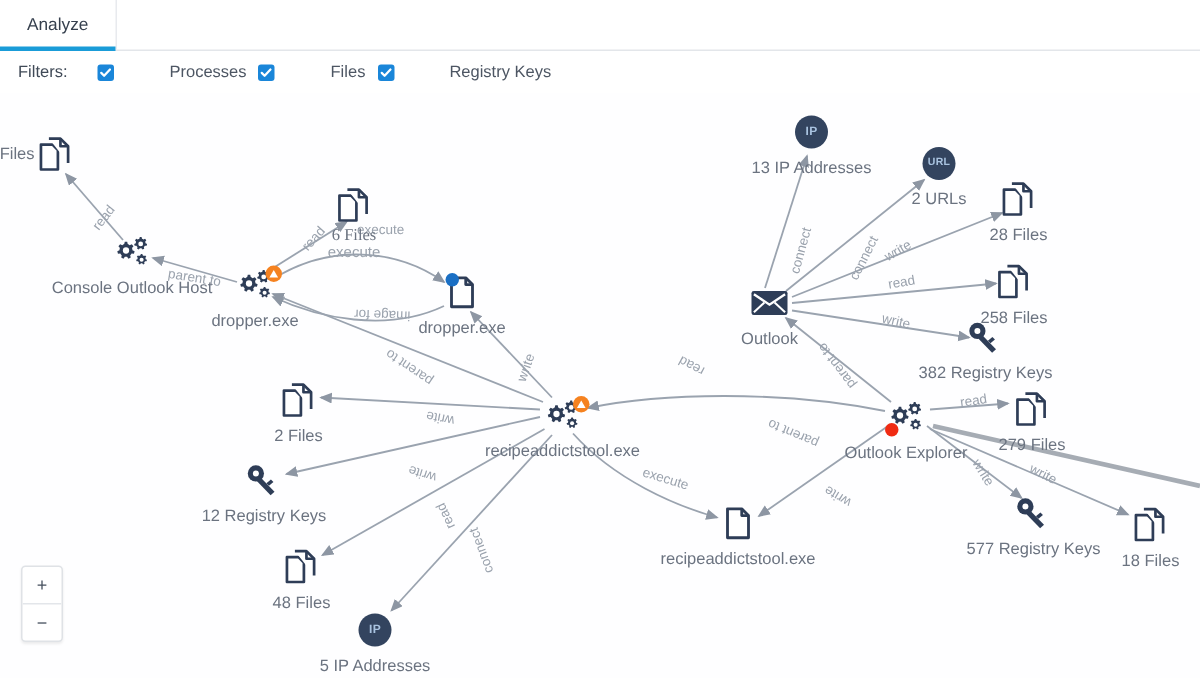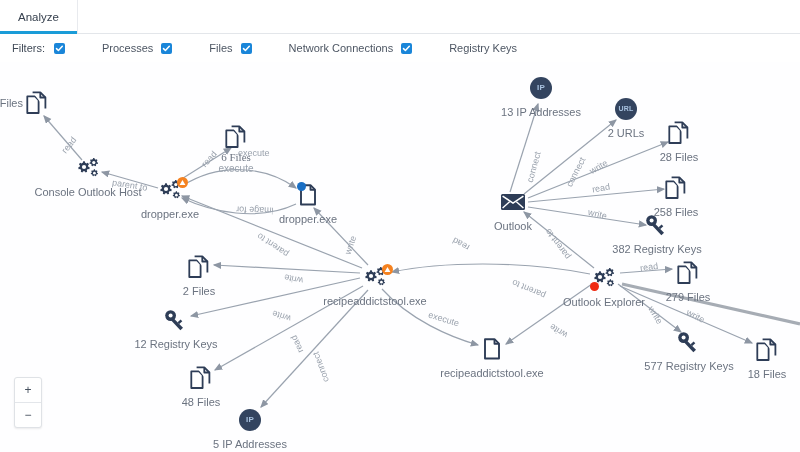--- a/index.html
+++ b/index.html
@@ -36,21 +36,21 @@
     background:#1a9cd8;
   }
   .tab.link{color:#2a8fd0;}
   .tab-spacer{flex:1;border-right:none;}
 
   
   .filters{
     height:28px;
     display:flex;align-items:center;
     padding:0 12px;
-    gap:5px;
+    gap:16px;
     border-bottom:1px solid #e6e8ec;
     background:#fff;
     font-size:11px;
   }
   .filters-label{color:#404a57;margin-right:4px;}
   .filter{display:flex;align-items:center;gap:5px;margin-right:8px;cursor:pointer;}
   .cbox{
     width:11px;height:11px;border-radius:2px;background:#1a86d9;
     display:flex;align-items:center;justify-content:center;
     flex:none;
@@ -149,28 +149,20 @@
         </span>
         <span class="filter-label">Processes</span>
       </div>
       <div class="filter">
         <span class="cbox">
           <svg width="9" height="9" viewBox="0 0 9 9">
             <path d="M1.5,4.6 L3.4,6.5 L7.3,2.3" stroke="#fff" stroke-width="1.5" fill="none" stroke-linecap="round" stroke-linejoin="round"></path>
           </svg>
         </span>
         <span class="filter-label">Files</span>
-      </div>
-      <div class="filter">
-        <span class="cbox">
-          <svg width="9" height="9" viewBox="0 0 9 9">
-            <path d="M1.5,4.6 L3.4,6.5 L7.3,2.3" stroke="#fff" stroke-width="1.5" fill="none" stroke-linecap="round" stroke-linejoin="round"></path>
-          </svg>
-        </span>
-        <span class="filter-label">Network Connections</span>
       </div>
       <div class="filter">
         <span class="cbox">
           <svg width="9" height="9" viewBox="0 0 9 9">
             <path d="M1.5,4.6 L3.4,6.5 L7.3,2.3" stroke="#fff" stroke-width="1.5" fill="none" stroke-linecap="round" stroke-linejoin="round"></path>
           </svg>
         </span>
         <span class="filter-label">Registry Keys</span>
       </div>
     </div>

